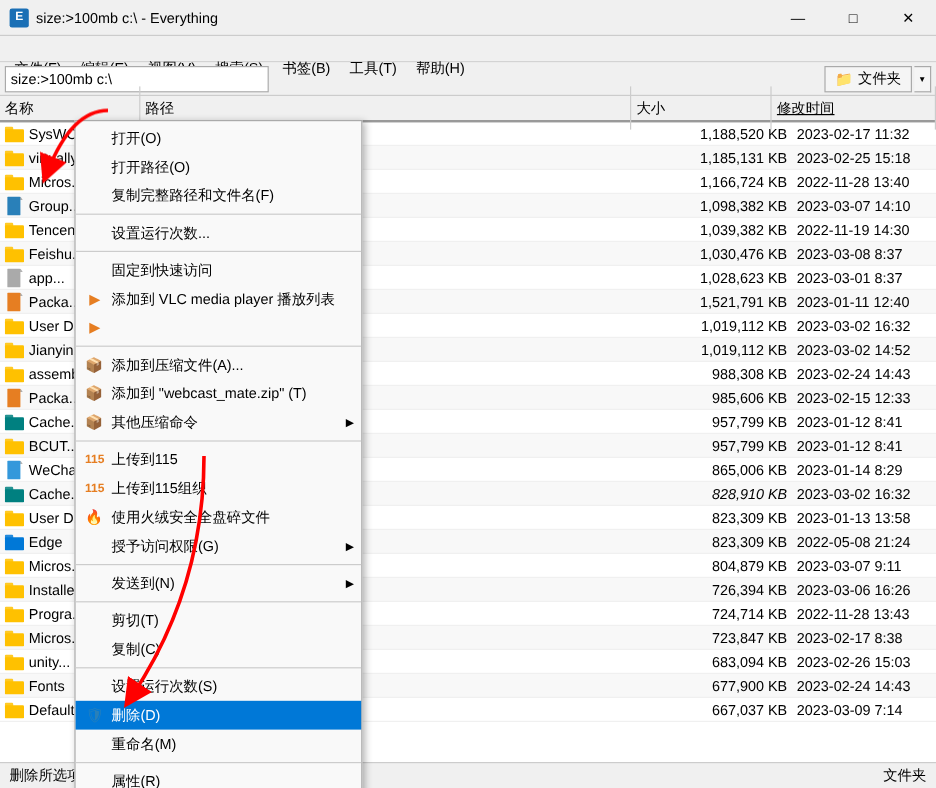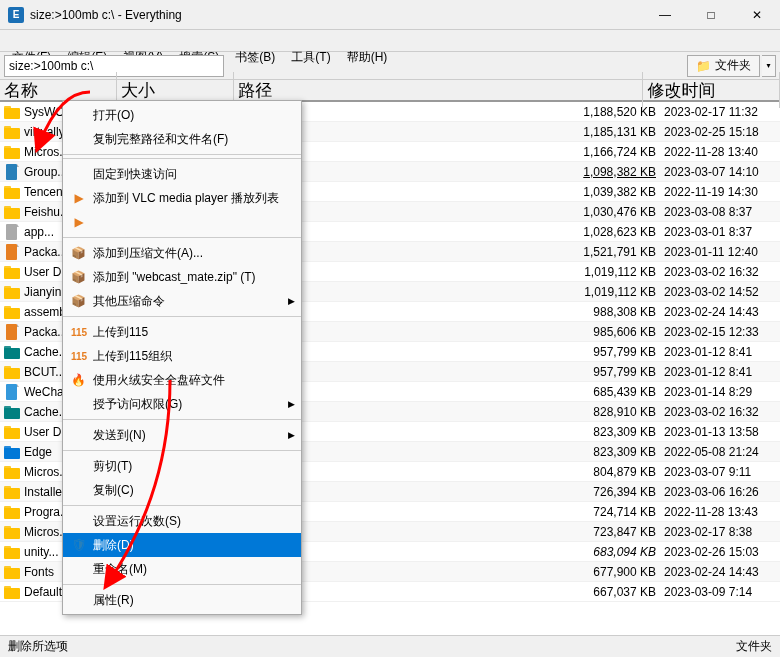--- a/index.html
+++ b/index.html
@@ -120,21 +120,21 @@
     
     .col-headers {
       background: #f0f0f0;
       height: 22px;
       display: flex;
       align-items: center;
       border-bottom: 2px solid #aaa;
       position: relative;
     }
     .col-header {
-      font-size: 17px;
+      font-size: 12px;
       font-weight: normal;
       padding: 18px 4px;
       border-right: 1px solid #ccc;
       height: 18px;
       display: flex;
       align-items: center;
       cursor: pointer;
     }
 
     
@@ -292,23 +292,23 @@
     <div style="flex:1;"></div>
     <button class="folder-btn">
       <span>📁</span>
       <span>文件夹</span>
     </button>
     <div class="folder-dropdown">▾</div>
   </div>
 
   <div class="col-headers" style="background:#f0f0f0;border-bottom:2px solid #999;">
     <div class="col-header" style="width:120px;">名称</div>
+    <div class="col-header" style="width:420px;">路径</div>
     <div class="col-header" style="width:120px;">大小</div>
-    <div class="col-header" style="width:420px;">路径</div>
-    <div class="col-header" style="width:140px;">修改时间</div>
+    <div class="col-header" style="width:140px;text-decoration:underline;">修改时间</div>
   </div>
 
   <div class="file-list-wrapper" style="height:calc(657px - 30px - 22px - 28px - 22px - 22px);">
     <div class="file-list" id="file-list-container">
     <div class="file-row">
       <div class="file-cell" style="width:120px;min-width:120px;">
         <span style="display:inline-flex;align-items:center;justify-content:center;width:16px;height:16px;margin-right:4px;flex-shrink:0;">
           <svg width="16" height="14" viewBox="0 0 16 14">
                 <rect x="0" y="3" width="16" height="11" rx="1" fill="#ffc100"></rect>
                 <rect x="0" y="1" width="7" height="4" rx="1" fill="#ffc100" opacity="0.85"></rect>
@@ -352,21 +352,21 @@
       <div class="file-cell" style="width:120px;min-width:120px;">
         <span style="display:inline-flex;align-items:center;justify-content:center;width:16px;height:16px;margin-right:4px;flex-shrink:0;">
           <svg width="13" height="16" viewBox="0 0 13 16">
                 <rect x="0" y="0" width="11" height="16" rx="1" fill="#2980b9"></rect>
                 <polygon points="11,0 13,3 11,3" fill="rgba(0,0,0,0.3)"></polygon>
               </svg>
         </span>
         <span>Group...</span>
       </div>
       <div class="file-cell" style="width:420px;min-width:420px;">...\Documents\Tencent File...</div>
-      <div class="file-cell" style="width:120px;min-width:120px;text-align:right;justify-content:flex-end;text-decoration:underline;">1,098,382 KB</div>
+      <div class="file-cell" style="width:120px;min-width:120px;text-align:right;justify-content:flex-end;">1,098,382 KB</div>
       <div class="file-cell" style="width:140px;min-width:140px;">2023-03-07 14:10</div>
     </div>
         <div class="file-row">
       <div class="file-cell" style="width:120px;min-width:120px;">
         <span style="display:inline-flex;align-items:center;justify-content:center;width:16px;height:16px;margin-right:4px;flex-shrink:0;">
           <svg width="16" height="14" viewBox="0 0 16 14">
                 <rect x="0" y="3" width="16" height="11" rx="1" fill="#ffc100"></rect>
                 <rect x="0" y="1" width="7" height="4" rx="1" fill="#ffc100" opacity="0.85"></rect>
               </svg>
         </span>
@@ -506,35 +506,35 @@
       <div class="file-cell" style="width:120px;min-width:120px;">
         <span style="display:inline-flex;align-items:center;justify-content:center;width:16px;height:16px;margin-right:4px;flex-shrink:0;">
           <svg width="13" height="16" viewBox="0 0 13 16">
                 <rect x="0" y="0" width="11" height="16" rx="1" fill="#3498db"></rect>
                 <polygon points="11,0 13,3 11,3" fill="rgba(0,0,0,0.3)"></polygon>
               </svg>
         </span>
         <span>WeCha...</span>
       </div>
       <div class="file-cell" style="width:420px;min-width:420px;">...\AppData\Roaming\Tenc...</div>
-      <div class="file-cell" style="width:120px;min-width:120px;text-align:right;justify-content:flex-end;">685,439 KB</div>
+      <div class="file-cell" style="width:120px;min-width:120px;text-align:right;justify-content:flex-end;">865,006 KB</div>
       <div class="file-cell" style="width:140px;min-width:140px;">2023-01-14 8:29</div>
     </div>
         <div class="file-row alt">
       <div class="file-cell" style="width:120px;min-width:120px;">
         <span style="display:inline-flex;align-items:center;justify-content:center;width:16px;height:16px;margin-right:4px;flex-shrink:0;">
           <svg width="16" height="14" viewBox="0 0 16 14">
                 <rect x="0" y="3" width="16" height="11" rx="1" fill="#008080"></rect>
                 <rect x="0" y="1" width="7" height="4" rx="1" fill="#008080" opacity="0.85"></rect>
               </svg>
         </span>
         <span>Cache...</span>
       </div>
       <div class="file-cell" style="width:420px;min-width:420px;">...\AppData\Local\Jianying...</div>
-      <div class="file-cell" style="width:120px;min-width:120px;text-align:right;justify-content:flex-end;">828,910 KB</div>
+      <div class="file-cell" style="width:120px;min-width:120px;text-align:right;justify-content:flex-end;font-style:italic;">828,910 KB</div>
       <div class="file-cell" style="width:140px;min-width:140px;">2023-03-02 16:32</div>
     </div>
         <div class="file-row">
       <div class="file-cell" style="width:120px;min-width:120px;">
         <span style="display:inline-flex;align-items:center;justify-content:center;width:16px;height:16px;margin-right:4px;flex-shrink:0;">
           <svg width="16" height="14" viewBox="0 0 16 14">
                 <rect x="0" y="3" width="16" height="11" rx="1" fill="#ffc100"></rect>
                 <rect x="0" y="1" width="7" height="4" rx="1" fill="#ffc100" opacity="0.85"></rect>
               </svg>
         </span>
@@ -618,21 +618,21 @@
       <div class="file-cell" style="width:120px;min-width:120px;">
         <span style="display:inline-flex;align-items:center;justify-content:center;width:16px;height:16px;margin-right:4px;flex-shrink:0;">
           <svg width="16" height="14" viewBox="0 0 16 14">
                 <rect x="0" y="3" width="16" height="11" rx="1" fill="#ffc100"></rect>
                 <rect x="0" y="1" width="7" height="4" rx="1" fill="#ffc100" opacity="0.85"></rect>
               </svg>
         </span>
         <span>unity...</span>
       </div>
       <div class="file-cell" style="width:420px;min-width:420px;"></div>
-      <div class="file-cell" style="width:120px;min-width:120px;text-align:right;justify-content:flex-end;font-style:italic;">683,094 KB</div>
+      <div class="file-cell" style="width:120px;min-width:120px;text-align:right;justify-content:flex-end;">683,094 KB</div>
       <div class="file-cell" style="width:140px;min-width:140px;">2023-02-26 15:03</div>
     </div>
         <div class="file-row alt">
       <div class="file-cell" style="width:120px;min-width:120px;">
         <span style="display:inline-flex;align-items:center;justify-content:center;width:16px;height:16px;margin-right:4px;flex-shrink:0;">
           <svg width="16" height="14" viewBox="0 0 16 14">
                 <rect x="0" y="3" width="16" height="11" rx="1" fill="#ffc100"></rect>
                 <rect x="0" y="1" width="7" height="4" rx="1" fill="#ffc100" opacity="0.85"></rect>
               </svg>
         </span>
@@ -664,23 +664,31 @@
     <span>文件夹</span>
   </div>
 
   <div class="context-menu" id="context-menu">
   <div class="ctx-item">
         <span class="ctx-icon"></span>
         <span>打开(O)</span>
       </div>
       <div class="ctx-item">
         <span class="ctx-icon"></span>
+        <span>打开路径(O)</span>
+      </div>
+      <div class="ctx-item">
+        <span class="ctx-icon"></span>
         <span>复制完整路径和文件名(F)</span>
       </div>
       <div class="ctx-item separator"></div>
+      <div class="ctx-item">
+        <span class="ctx-icon"></span>
+        <span>设置运行次数...</span>
+      </div>
       <div class="ctx-item separator"></div>
       <div class="ctx-item">
         <span class="ctx-icon"></span>
         <span>固定到快速访问</span>
       </div>
       <div class="ctx-item">
         <span class="ctx-icon" style="color:#e67e22;">▶</span>
         <span>添加到 VLC media player 播放列表</span>
       </div>
       <div class="ctx-item">

